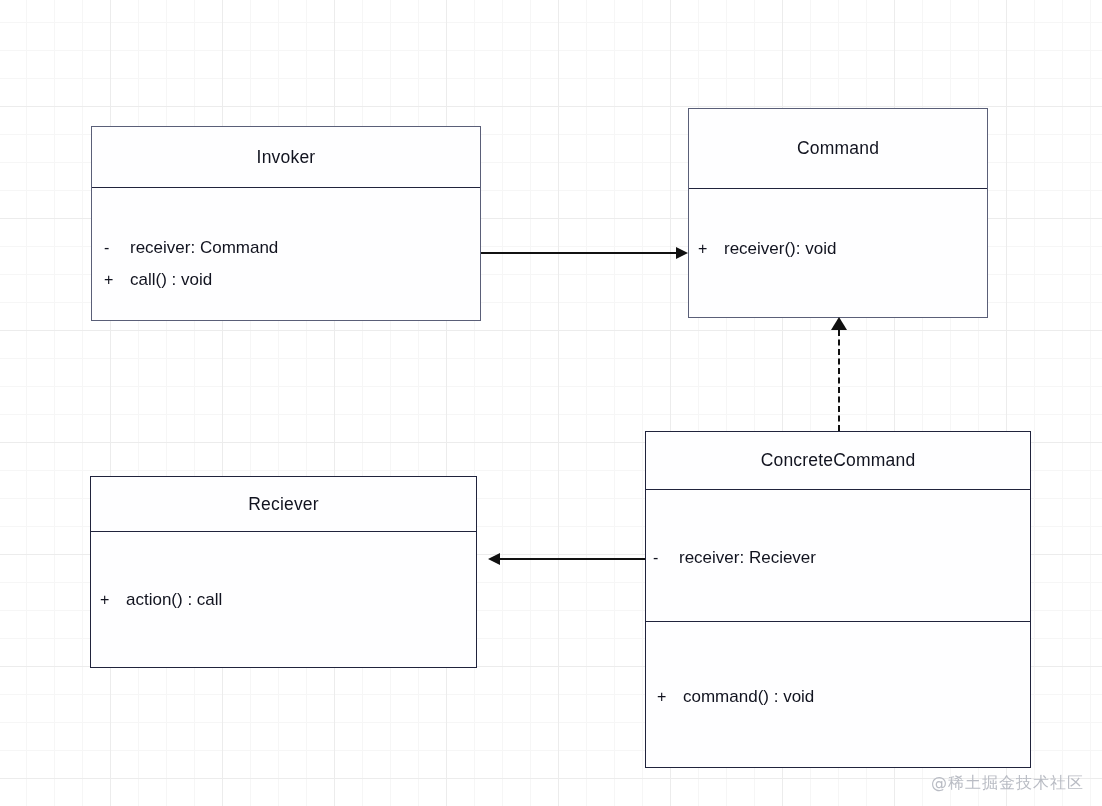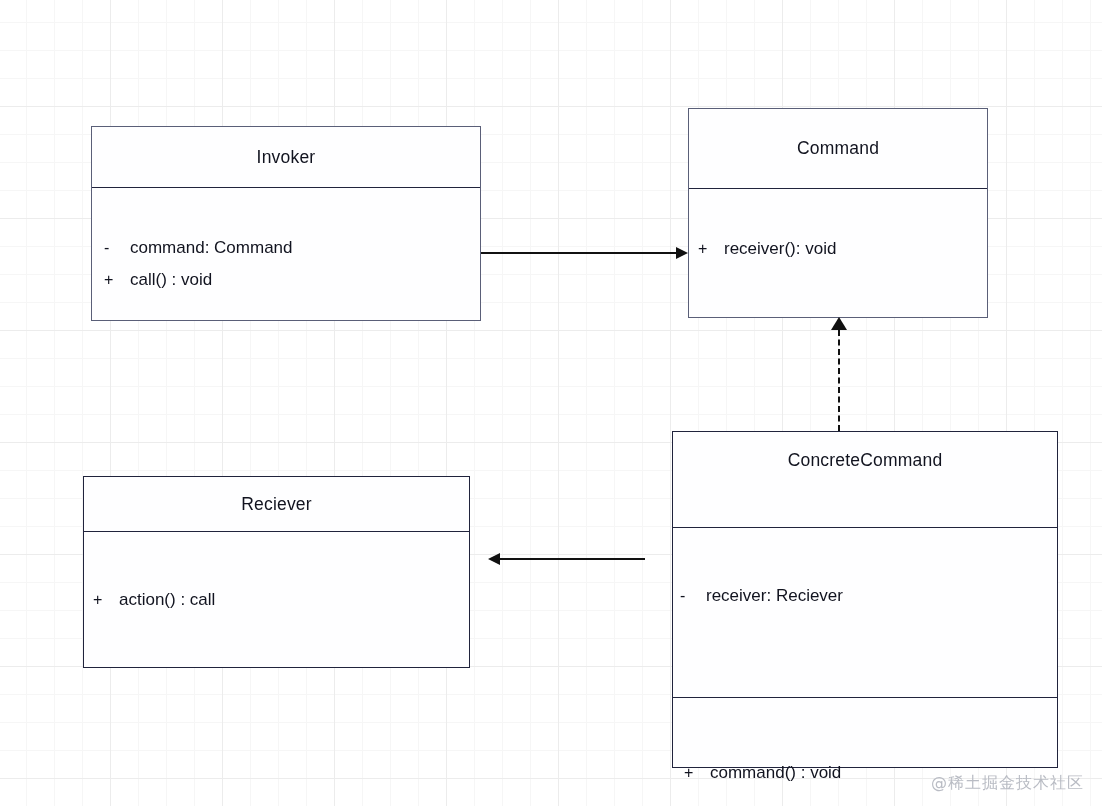--- a/index.html
+++ b/index.html
@@ -115,50 +115,50 @@
 </head>
 <body>
 
 <div id="canvas">
 
   <div class="uml-class" style="left:91px; top:126px; width:390px; height:195px;">
     <div class="class-title" style="height:60px;">Invoker</div>
     <div class="compartment" style="flex:1;">
       <div class="member" style="left:12px; top:50px;">
         <span class="vis">-</span>
-        <span>command: Command</span>
+        <span>receiver: Command</span>
       </div>
       <div class="member" style="left:12px; top:82px;">
         <span class="vis">+</span>
         <span>call() : void</span>
       </div>
     </div>
   </div>
 
   <div class="uml-class" style="left:688px; top:108px; width:300px; height:210px;">
     <div class="class-title" style="height:79px;text-align:right;">Command</div>
     <div class="compartment" style="flex:1;">
       <div class="member" style="left:9px; top:50px;">
         <span class="vis">+</span>
         <span>receiver(): void</span>
       </div>
     </div>
   </div>
 
-  <div class="uml-class dark-border" style="left:83px; top:476px; width:387px; height:192px;">
+  <div class="uml-class dark-border" style="left:90px; top:476px; width:387px; height:192px;">
     <div class="class-title" style="height:54px;">Reciever</div>
     <div class="compartment" style="flex:1;">
       <div class="member" style="left:9px; top:58px;">
         <span class="vis">+</span>
         <span>action() : call</span>
       </div>
     </div>
   </div>
 
-  <div class="uml-class dark-border" style="left:672px; top:431px; width:386px; height:337px;gap:38px;">
+  <div class="uml-class dark-border" style="left:645px; top:431px; width:386px; height:337px;">
     <div class="class-title" style="height:57px;">ConcreteCommand</div>
     <div class="compartment" style="height:132px;">
       <div class="member" style="left:7px; top:58px;">
         <span class="vis">-</span>
         <span>receiver: Reciever</span>
       </div>
     </div>
     <div class="compartment" style="flex:1;">
       <div class="member" style="left:11px; top:65px;">
         <span class="vis">+</span>

